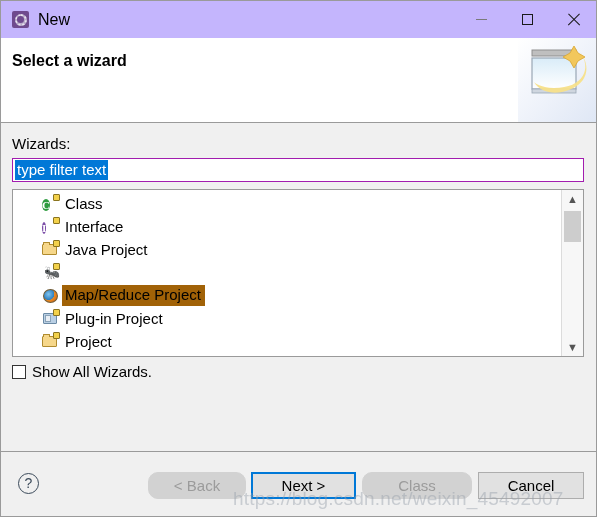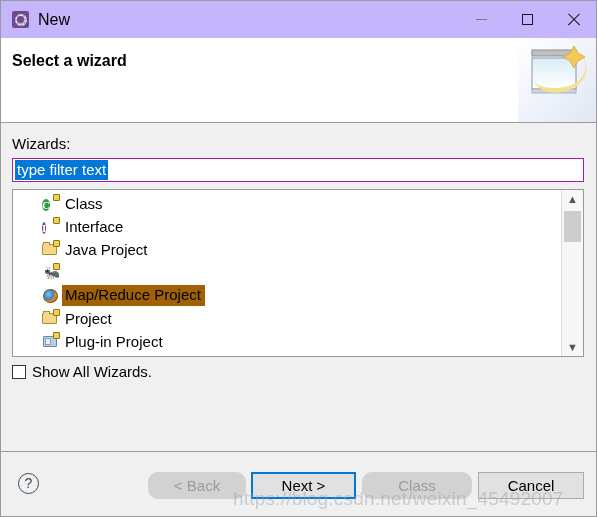--- a/index.html
+++ b/index.html
@@ -482,30 +482,30 @@
 
         <div class="tree-row selected">
           <span class="row-icon">
             <span class="ic-hadoop"></span>
           </span>
           <span class="row-label">Map/Reduce Project</span>
         </div>
 
         <div class="tree-row">
           <span class="row-icon">
+            <span class="ic-plugin"></span><span class="ic-badge"></span>
+          </span>
+          <span class="row-label">Plug-in Project</span>
+        </div>
+
+        <div class="tree-row">
+          <span class="row-icon">
             <span class="folder-shape"></span><span class="ic-badge"></span>
           </span>
           <span class="row-label">Project</span>
-        </div>
-
-        <div class="tree-row">
-          <span class="row-icon">
-            <span class="ic-plugin"></span><span class="ic-badge"></span>
-          </span>
-          <span class="row-label">Plug-in Project</span>
         </div>
 
       </div>
 
       <div class="scrollbar">
         <div class="sb-arrow sb-up">▲</div>
         <div class="sb-thumb"></div>
         <div class="sb-arrow sb-down">▼</div>
       </div>
     </div>

